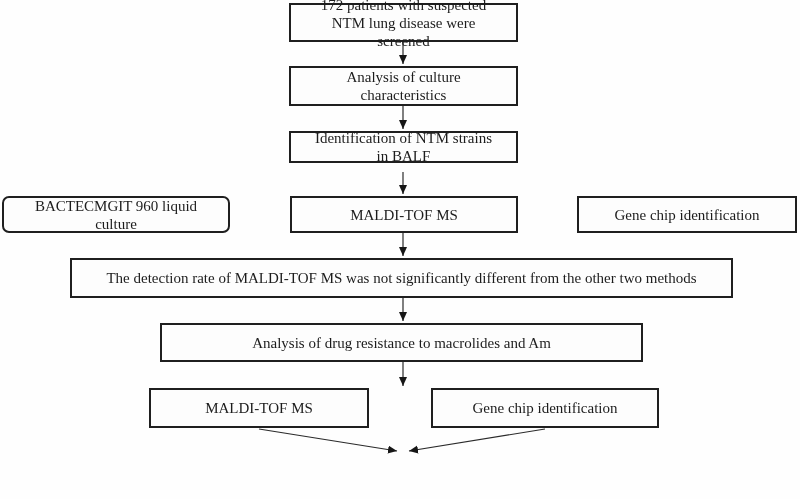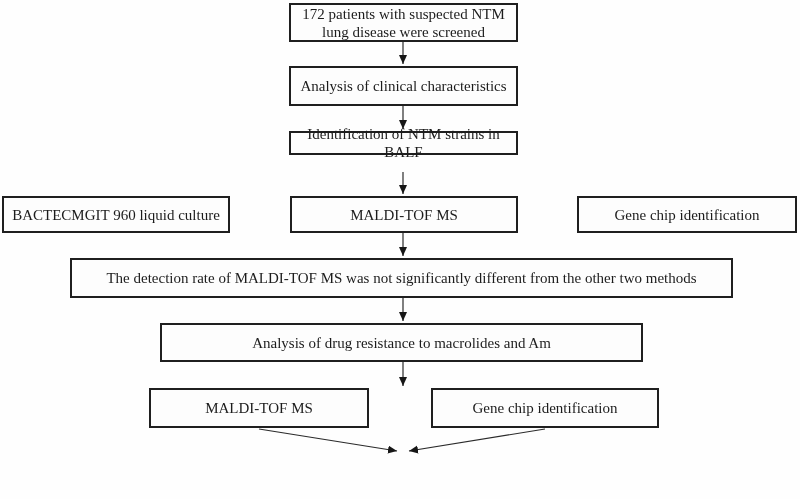--- a/index.html
+++ b/index.html
@@ -20,21 +20,21 @@
     position: absolute;
     box-sizing: border-box;
     border: 2px solid #1f1f1f;
     background: #fdfdfd;
     display: flex;
     align-items: center;
     justify-content: center;
     text-align: center;
     font-size: 15px;
     line-height: 18px;
-    padding: 1px 0;
+    padding: 1px 18px;
   }
   .vs {
     position: absolute;
     display: flex;
     align-items: center;
     justify-content: center;
     font-family: "Liberation Sans", sans-serif;
     font-size: 24px;
     font-weight: 500;
     letter-spacing: 0.5px;
@@ -53,28 +53,28 @@
 </head>
 <body>
 
 <div class="canvas">
 
   <div class="node" style="left:289px; top:3px; width:229px; height:39px;">
     <span>172 patients with suspected NTM lung disease were screened</span>
   </div>
 
   <div class="node" style="left:289px; top:66px; width:229px; height:40px;">
-    <span>Analysis of clinical characteristics</span>
+    <span>Analysis of culture characteristics</span>
   </div>
 
-  <div class="node" style="left:289px; top:131px; width:229px; height:24px;">
+  <div class="node" style="left:289px; top:131px; width:229px; height:32px;">
     <span>Identification of NTM strains in BALF</span>
   </div>
 
-  <div class="node" style="left:2px; top:196px; width:228px; height:37px;">
+  <div class="node" style="left:2px; top:196px; width:228px; height:37px;border-radius:7px;">
     <span>BACTECMGIT 960 liquid culture</span>
   </div>
 
   <div class="vs" style="left:230px; top:196px; width:60px; height:37px;">
     <span>VS</span>
   </div>
 
   <div class="node" style="left:290px; top:196px; width:228px; height:37px;">
     <span>MALDI-TOF MS</span>
   </div>

